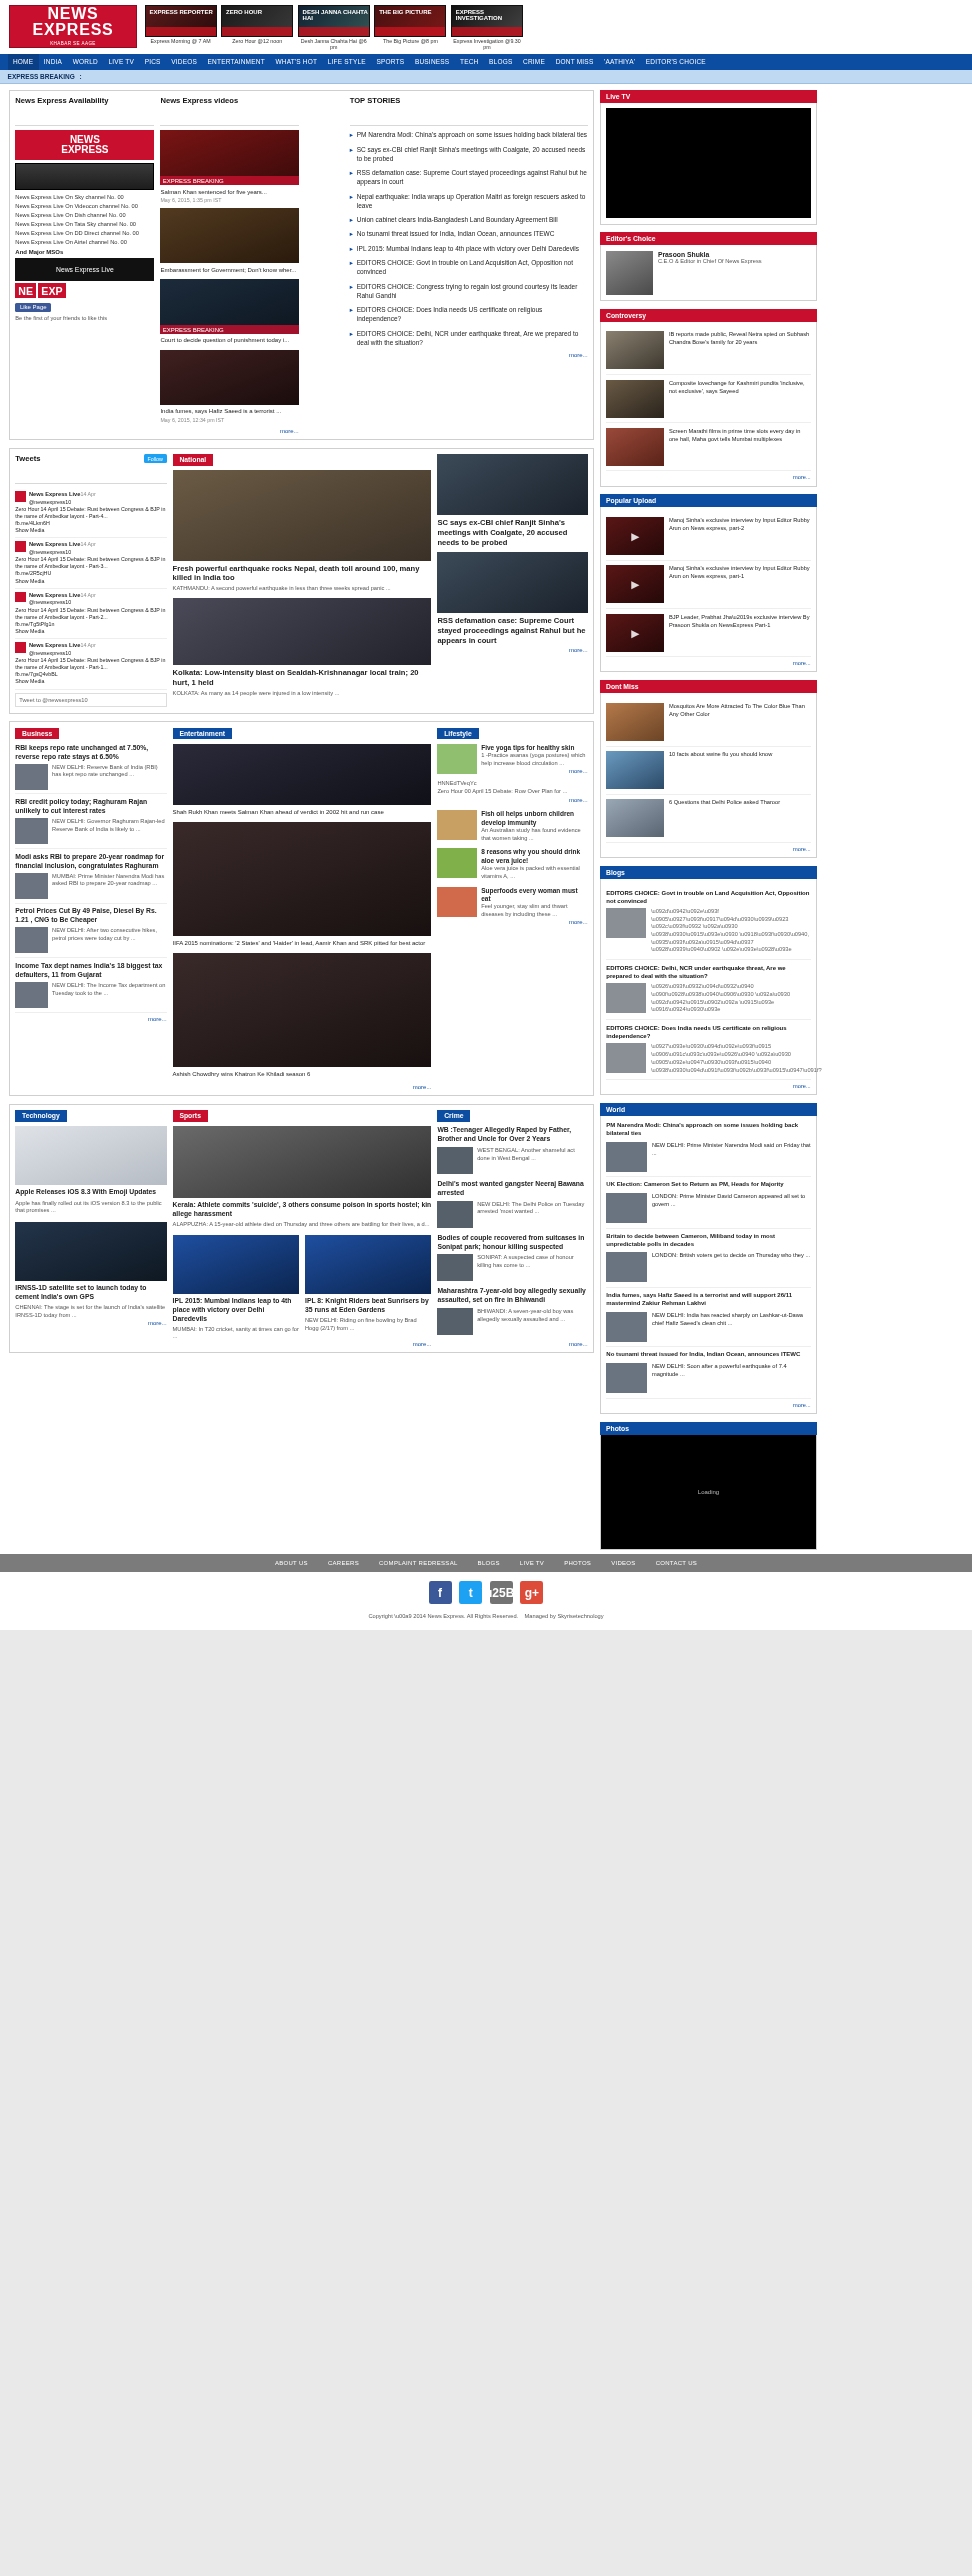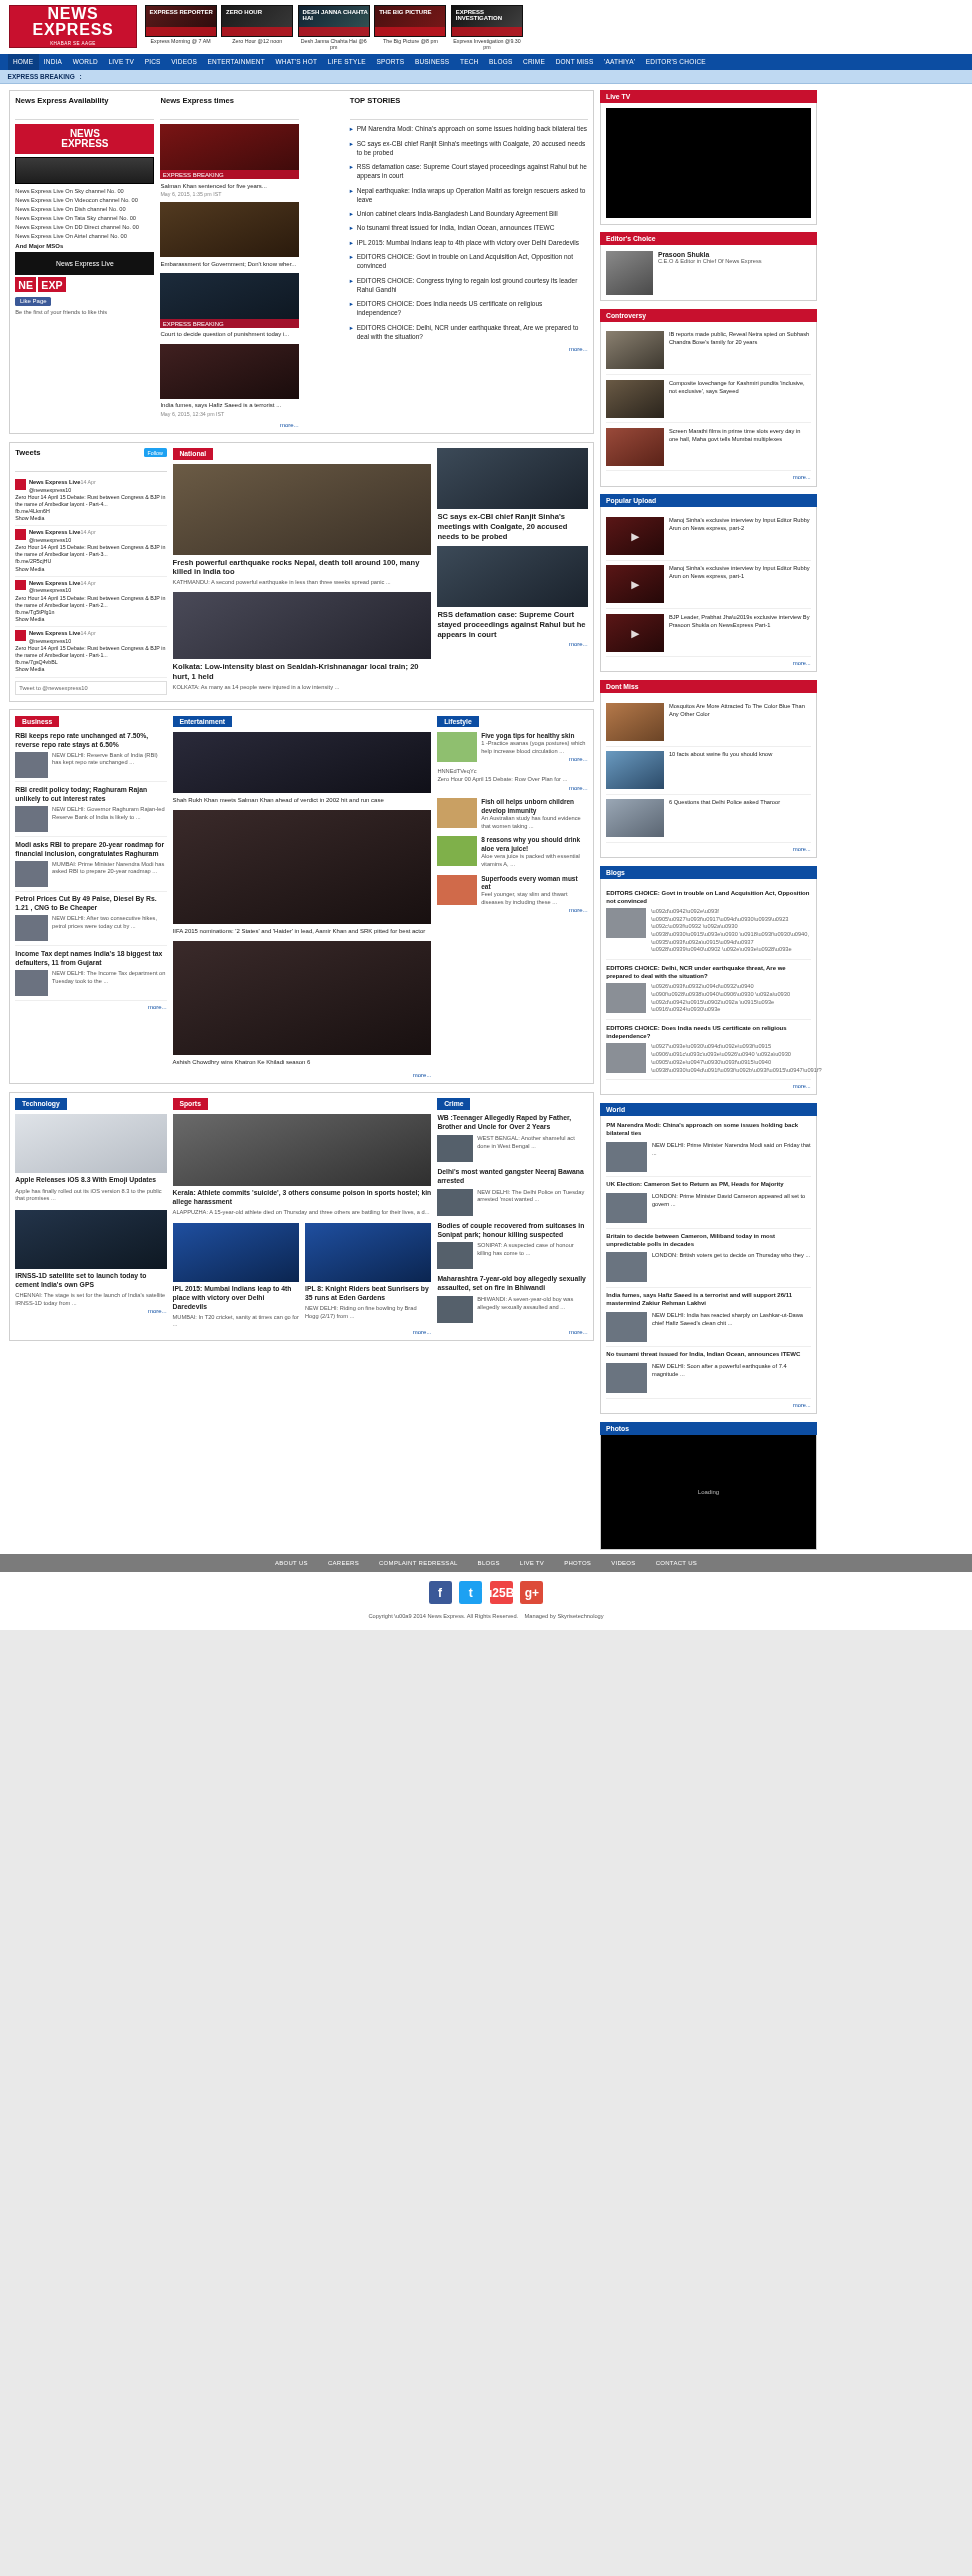--- a/index.html
+++ b/index.html
@@ -73,21 +73,21 @@
     display: inline-block; background: #0c4da2; color: #fff; font-size: 6.8px;
     font-weight: bold; padding: 2.3px 6.8px;
   }
 
   
   .three { display: flex; gap: 6px; }
   .col-a { width: 152px; }
   .col-b { width: 151px; }
   .col-c { width: 260px; margin-left: 45px; }
 
-  .hdr-line { border-bottom: 0.8px solid #d8d8d8; margin-bottom: 3.8px; padding-bottom: 14px; }
+  .hdr-line { border-bottom: 0.8px solid #d8d8d8; margin-bottom: 3.8px; padding-bottom: 20px; }
 
   .avail-logo {
     background: #c8102e; color: #fff; text-align: center; padding: 4.6px 0;
     font-size: 10px; font-weight: bold; line-height: 1.05;
   }
   .settop {
     height: 27px; background: linear-gradient(#3a3a3a,#1d1d1d);
     border: 0.8px solid #000; margin: 3px 0;
   }
   .chan-list { font-size: 5.7px; line-height: 1.55; color: #333; }
@@ -217,21 +217,21 @@
 
   
   .footer-nav {
     background: #7b7b7b; color: #fff; display: flex; justify-content: center; gap: 20px;
     font-size: 6px; padding: 6px 0; letter-spacing: 0.3px; margin-top: 4.6px;
   }
   .social { display: flex; justify-content: center; gap: 7.6px; padding: 9px 0 6px; background: #fff; }
   .soc { width: 23px; height: 23px; border-radius: 2.3px; color: #fff; display: flex; align-items: center; justify-content: center; font-size: 12px; font-weight: bold; }
   .soc.fb { background: #3b5998; }
   .soc.tw { background: #1da1f2; }
-  .soc.yt { background: #ef4444; }
+  .soc.yt { background: #737373; }
   .soc.gp { background: #dd4b39; }
   .copyright { text-align: center; font-size: 5.7px; color: #555; padding: 3px 0 10.6px; }
 </style>
 </head>
 <body>
 
 <div class="page">
 
   <div class="topbar">
     <div class="logo-box">
@@ -332,21 +332,21 @@
               <span class="netx">NE</span>
               <span class="netx">EXP</span>
             </div>
             <div class="fb-like">
               <span class="fb-btn">Like Page</span>
             </div>
             <div class="fb-note">Be the first of your friends to like this</div>
           </div>
 
           <div class="col-b">
-            <div class="sec-title hdr-line" style="display:block">News Express times</div>
+            <div class="sec-title hdr-line" style="display:block">News Express videos</div>
             <div class="vid-item">
               <div class="vid-thumb v1">
                   <div class="ovl">EXPRESS BREAKING</div>
                 </div>
               <div class="vid-cap">Salman Khan sentenced for five years...</div>
               <div class="vid-date">May 6, 2015, 1:35 pm IST</div>
             </div>
             <div class="vid-item">
               <div class="vid-thumb v2"></div>
               <div class="vid-cap">Embarassment for Government; Don't know wher...</div>

